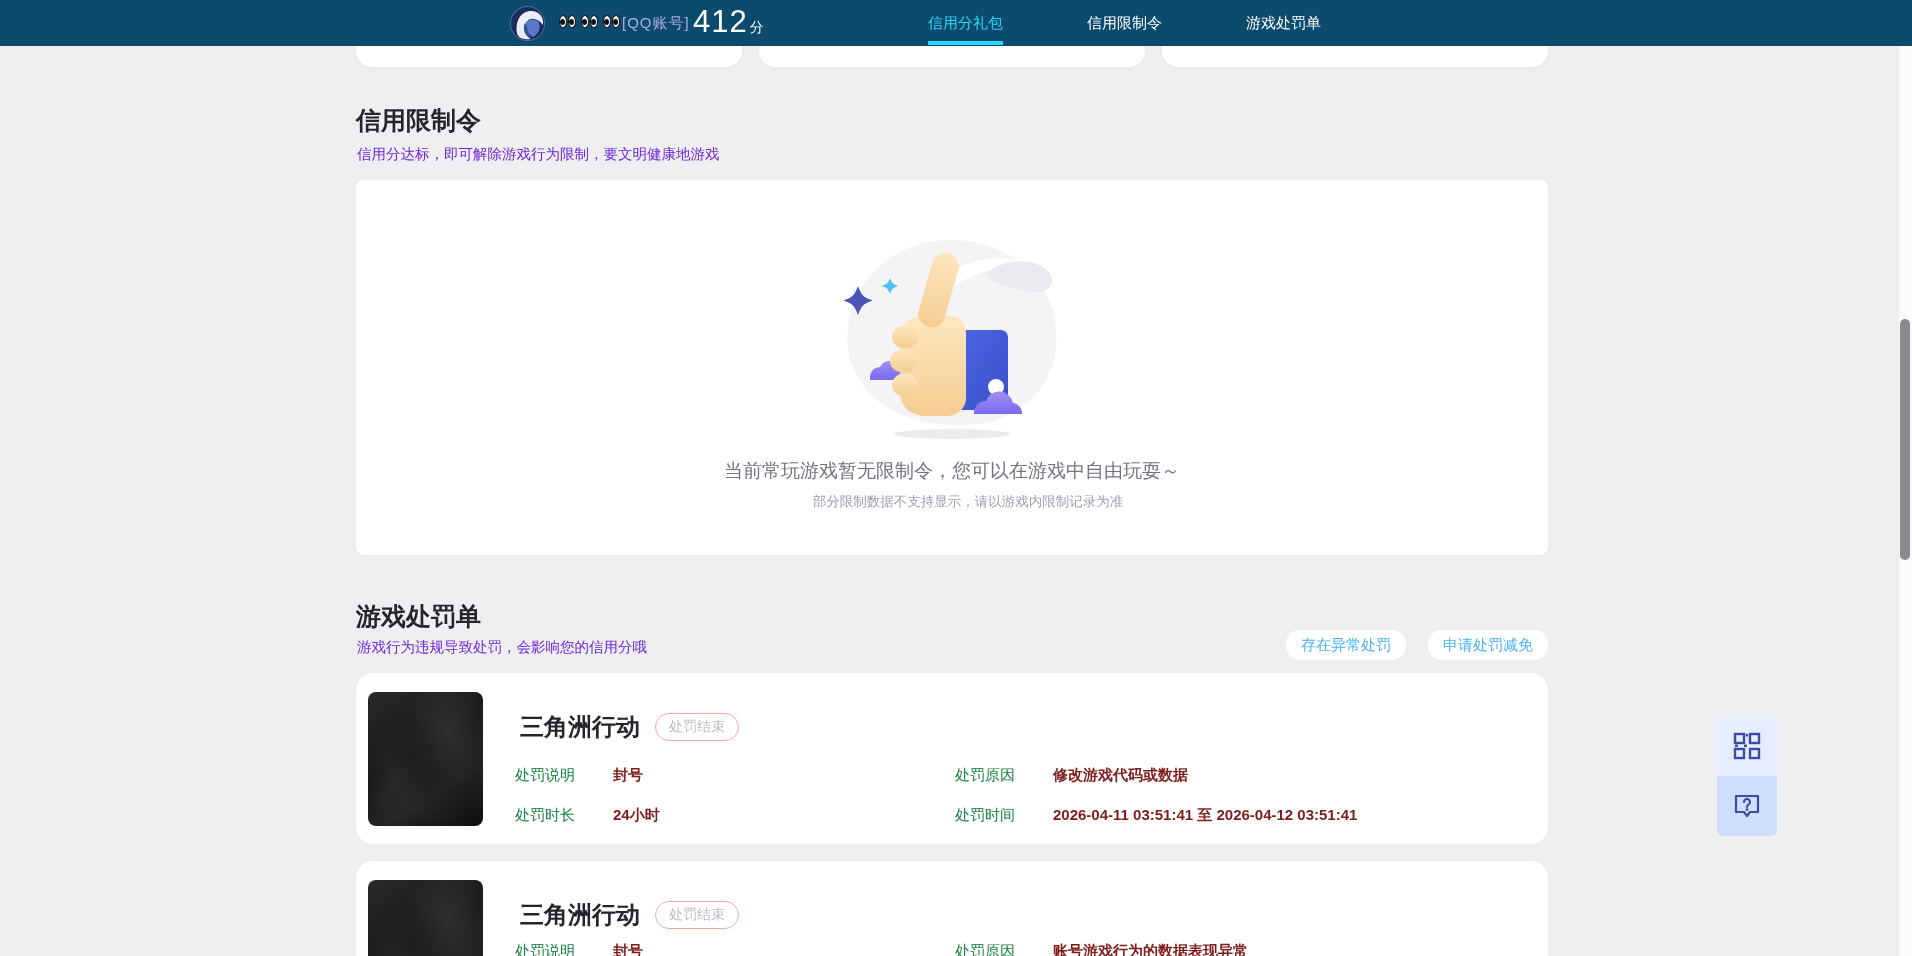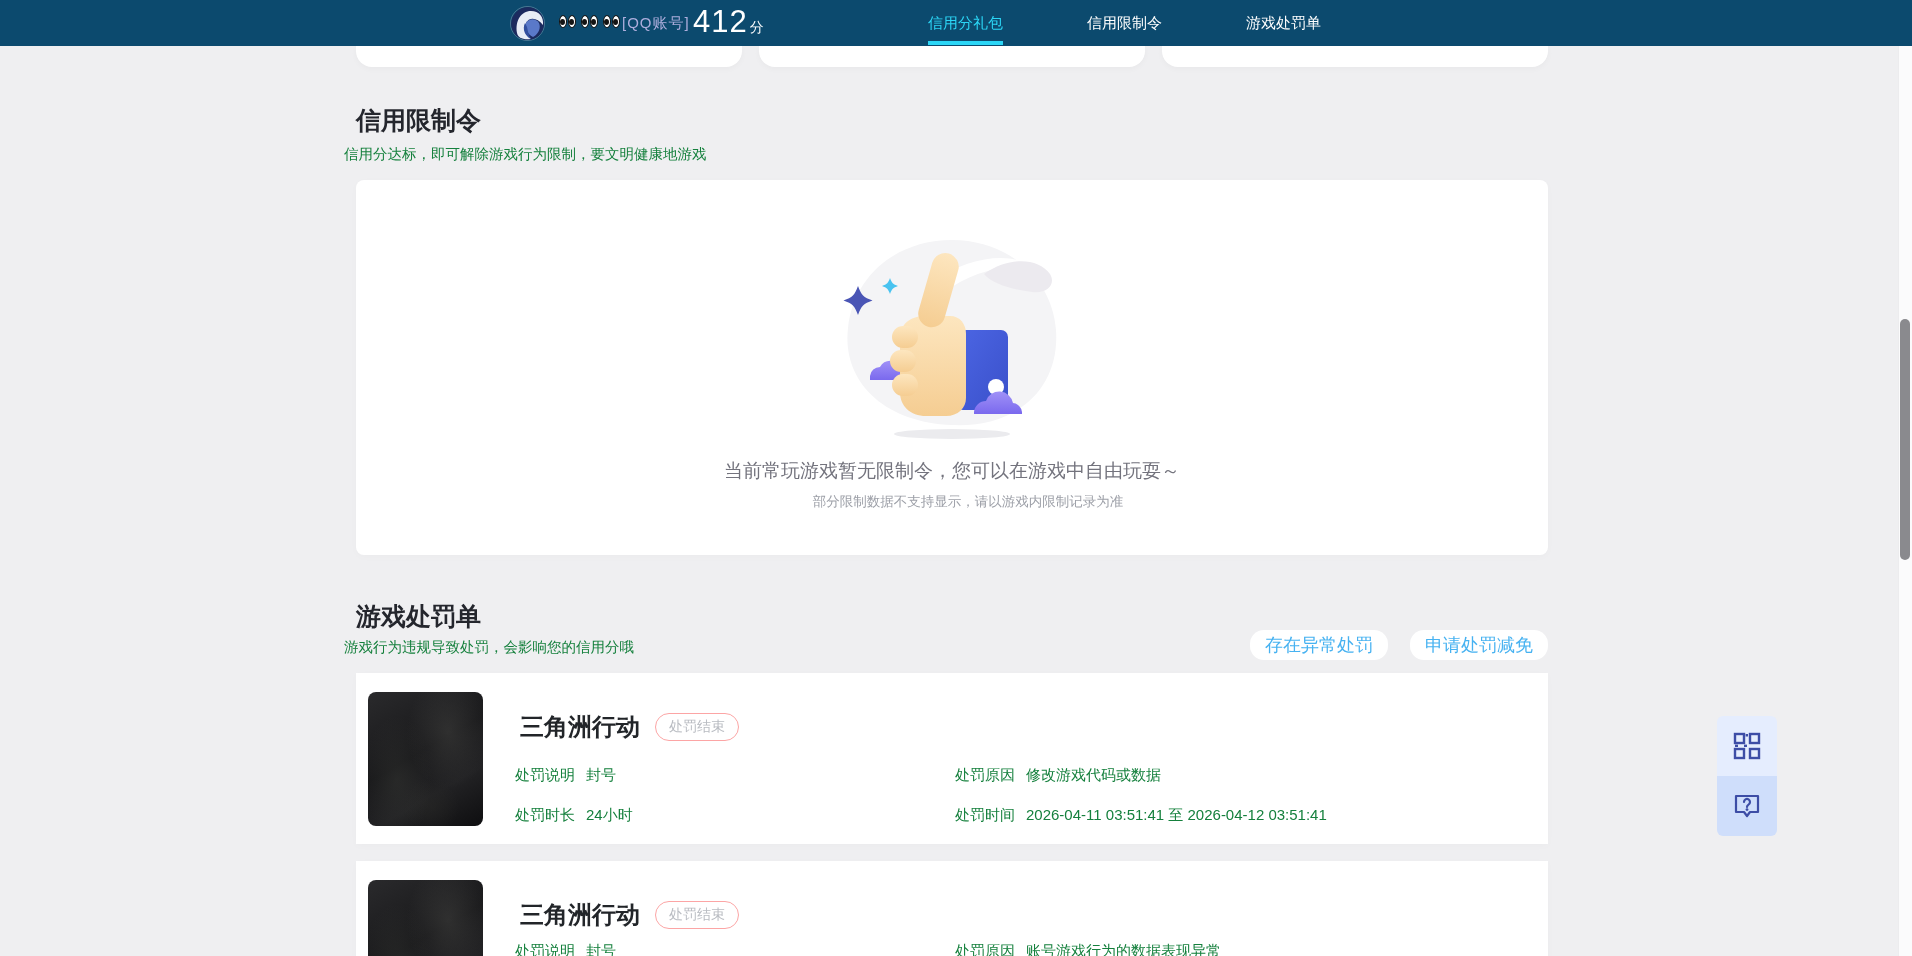--- a/index.html
+++ b/index.html
@@ -21,51 +21,51 @@
   .tab { height:46px; display:flex; align-items:center; font-size:15px; color:#ffffff; cursor:pointer; position:relative; white-space:nowrap; }
   .tab.active { color:#2bd6f6; }
   .tab.active::after { content:""; position:absolute; left:0; right:0; bottom:1px; height:4px; background:#2bd6f6; }
 
   
   .cutcards { position:absolute; left:356px; top:46px; width:1192px; height:21px; display:flex; gap:17px; }
   .cutcard { width:386px; height:21px; background:#fff; border-radius:0 0 16px 16px; box-shadow:0 2px 6px rgba(0,0,0,.03); }
 
   
   .sec-title { position:absolute; left:356px; font-size:25px; font-weight:700; color:#24262d; }
-  .sec-sub { position:absolute; left:344px; font-size:14.5px; color:#15803d; }
+  .sec-sub { position:absolute; left:357px; font-size:14.5px; color:#6d28d9; }
 
   
   .bigcard { position:absolute; left:356px; top:180px; width:1192px; height:375px; background:#fff; border-radius:8px; box-shadow:0 2px 8px rgba(0,0,0,.02); }
   .illu { position:absolute; left:50%; top:50px; transform:translateX(-50%); }
   .empty-main { position:absolute; left:0; right:0; top:278px; text-align:center; font-size:19px; color:#73737d; }
   .empty-sub  { position:absolute; left:0; right:0; top:313px; text-align:center; font-size:13.5px; color:#9da0a8;padding-left:32px; }
 
   
   .pills { position:absolute; right:364px; top:630px; display:flex; gap:22px; }
-  .pill { height:28px; padding:15px 15px; background:#fff; border-radius:14px; display:flex; align-items:center; font-size:18px; color:#47b2f1; cursor:pointer; white-space:nowrap; }
-
-  .pcard { position:absolute; left:356px; width:1192px; height:171px; background:#fff; border-radius:0; box-shadow:0 2px 8px rgba(0,0,0,.02); overflow:hidden; }
+  .pill { height:28px; padding:15px 15px; background:#fff; border-radius:14px; display:flex; align-items:center; font-size:15px; color:#47b2f1; cursor:pointer; white-space:nowrap; }
+
+  .pcard { position:absolute; left:356px; width:1192px; height:171px; background:#fff; border-radius:17px; box-shadow:0 2px 8px rgba(0,0,0,.02); overflow:hidden; }
   .pcard.c1 { top:673px; }
   .pcard.c2 { top:861px; }
   .thumb { position:absolute; left:12px; top:19px; width:115px; height:134px; border-radius:8px;
            background:
              radial-gradient(60px 80px at 70% 30%, rgba(90,90,86,.35), rgba(0,0,0,0) 70%),
              radial-gradient(50px 90px at 25% 65%, rgba(70,72,66,.3), rgba(0,0,0,0) 70%),
              radial-gradient(40px 40px at 55% 85%, rgba(40,40,38,.5), rgba(0,0,0,0) 70%),
              linear-gradient(150deg,#2a2a2c 0%,#18181a 45%,#222224 70%,#0e0e10 100%); }
   .titlerow { position:absolute; left:164px; top:38px; display:flex; align-items:center; gap:15px; }
   .gtitle { font-size:24px; font-weight:700; color:#222529; }
   .badge { font-size:14px; color:#b9bcc2; border:1px solid #fca5a5; border-radius:15px; padding:4px 13px; }
   .rows { position:absolute; left:159px; width:1030px; }
   .c1 .rows { top:92px; } .c2 .rows { top:80px; }
   .prow { display:flex; height:20px; margin-bottom:20px; align-items:center; }
   .cell { display:flex; font-size:15px; }
   .cell.left { width:440px; }
   .plabel { color:#15803d; width:71px; flex:none; }
-  .pvalue { color:#15803d; font-weight:400; }
+  .pvalue { color:#7f1d1d; font-weight:700;margin-left:27px; }
 
   
   .floaters { position:absolute; left:1717px; top:716px; width:60px; }
   .fbtn { width:60px; height:60px; display:flex; align-items:center; justify-content:center; cursor:pointer; }
   .fbtn.qr { background:#e5edfe; border-radius:6px 6px 0 0; }
   .fbtn.help { background:#cfdefb; border-radius:0 0 6px 6px; }
 
   
   .sb-track { position:absolute; right:0; top:0; width:14px; height:956px; background:#fbfbfc; border-left:1px solid #ececee; }
   .sb-thumb { position:absolute; right:2px; top:319px; width:10px; height:241px; border-radius:5px; background:#8a8a8e; cursor:grab; }

